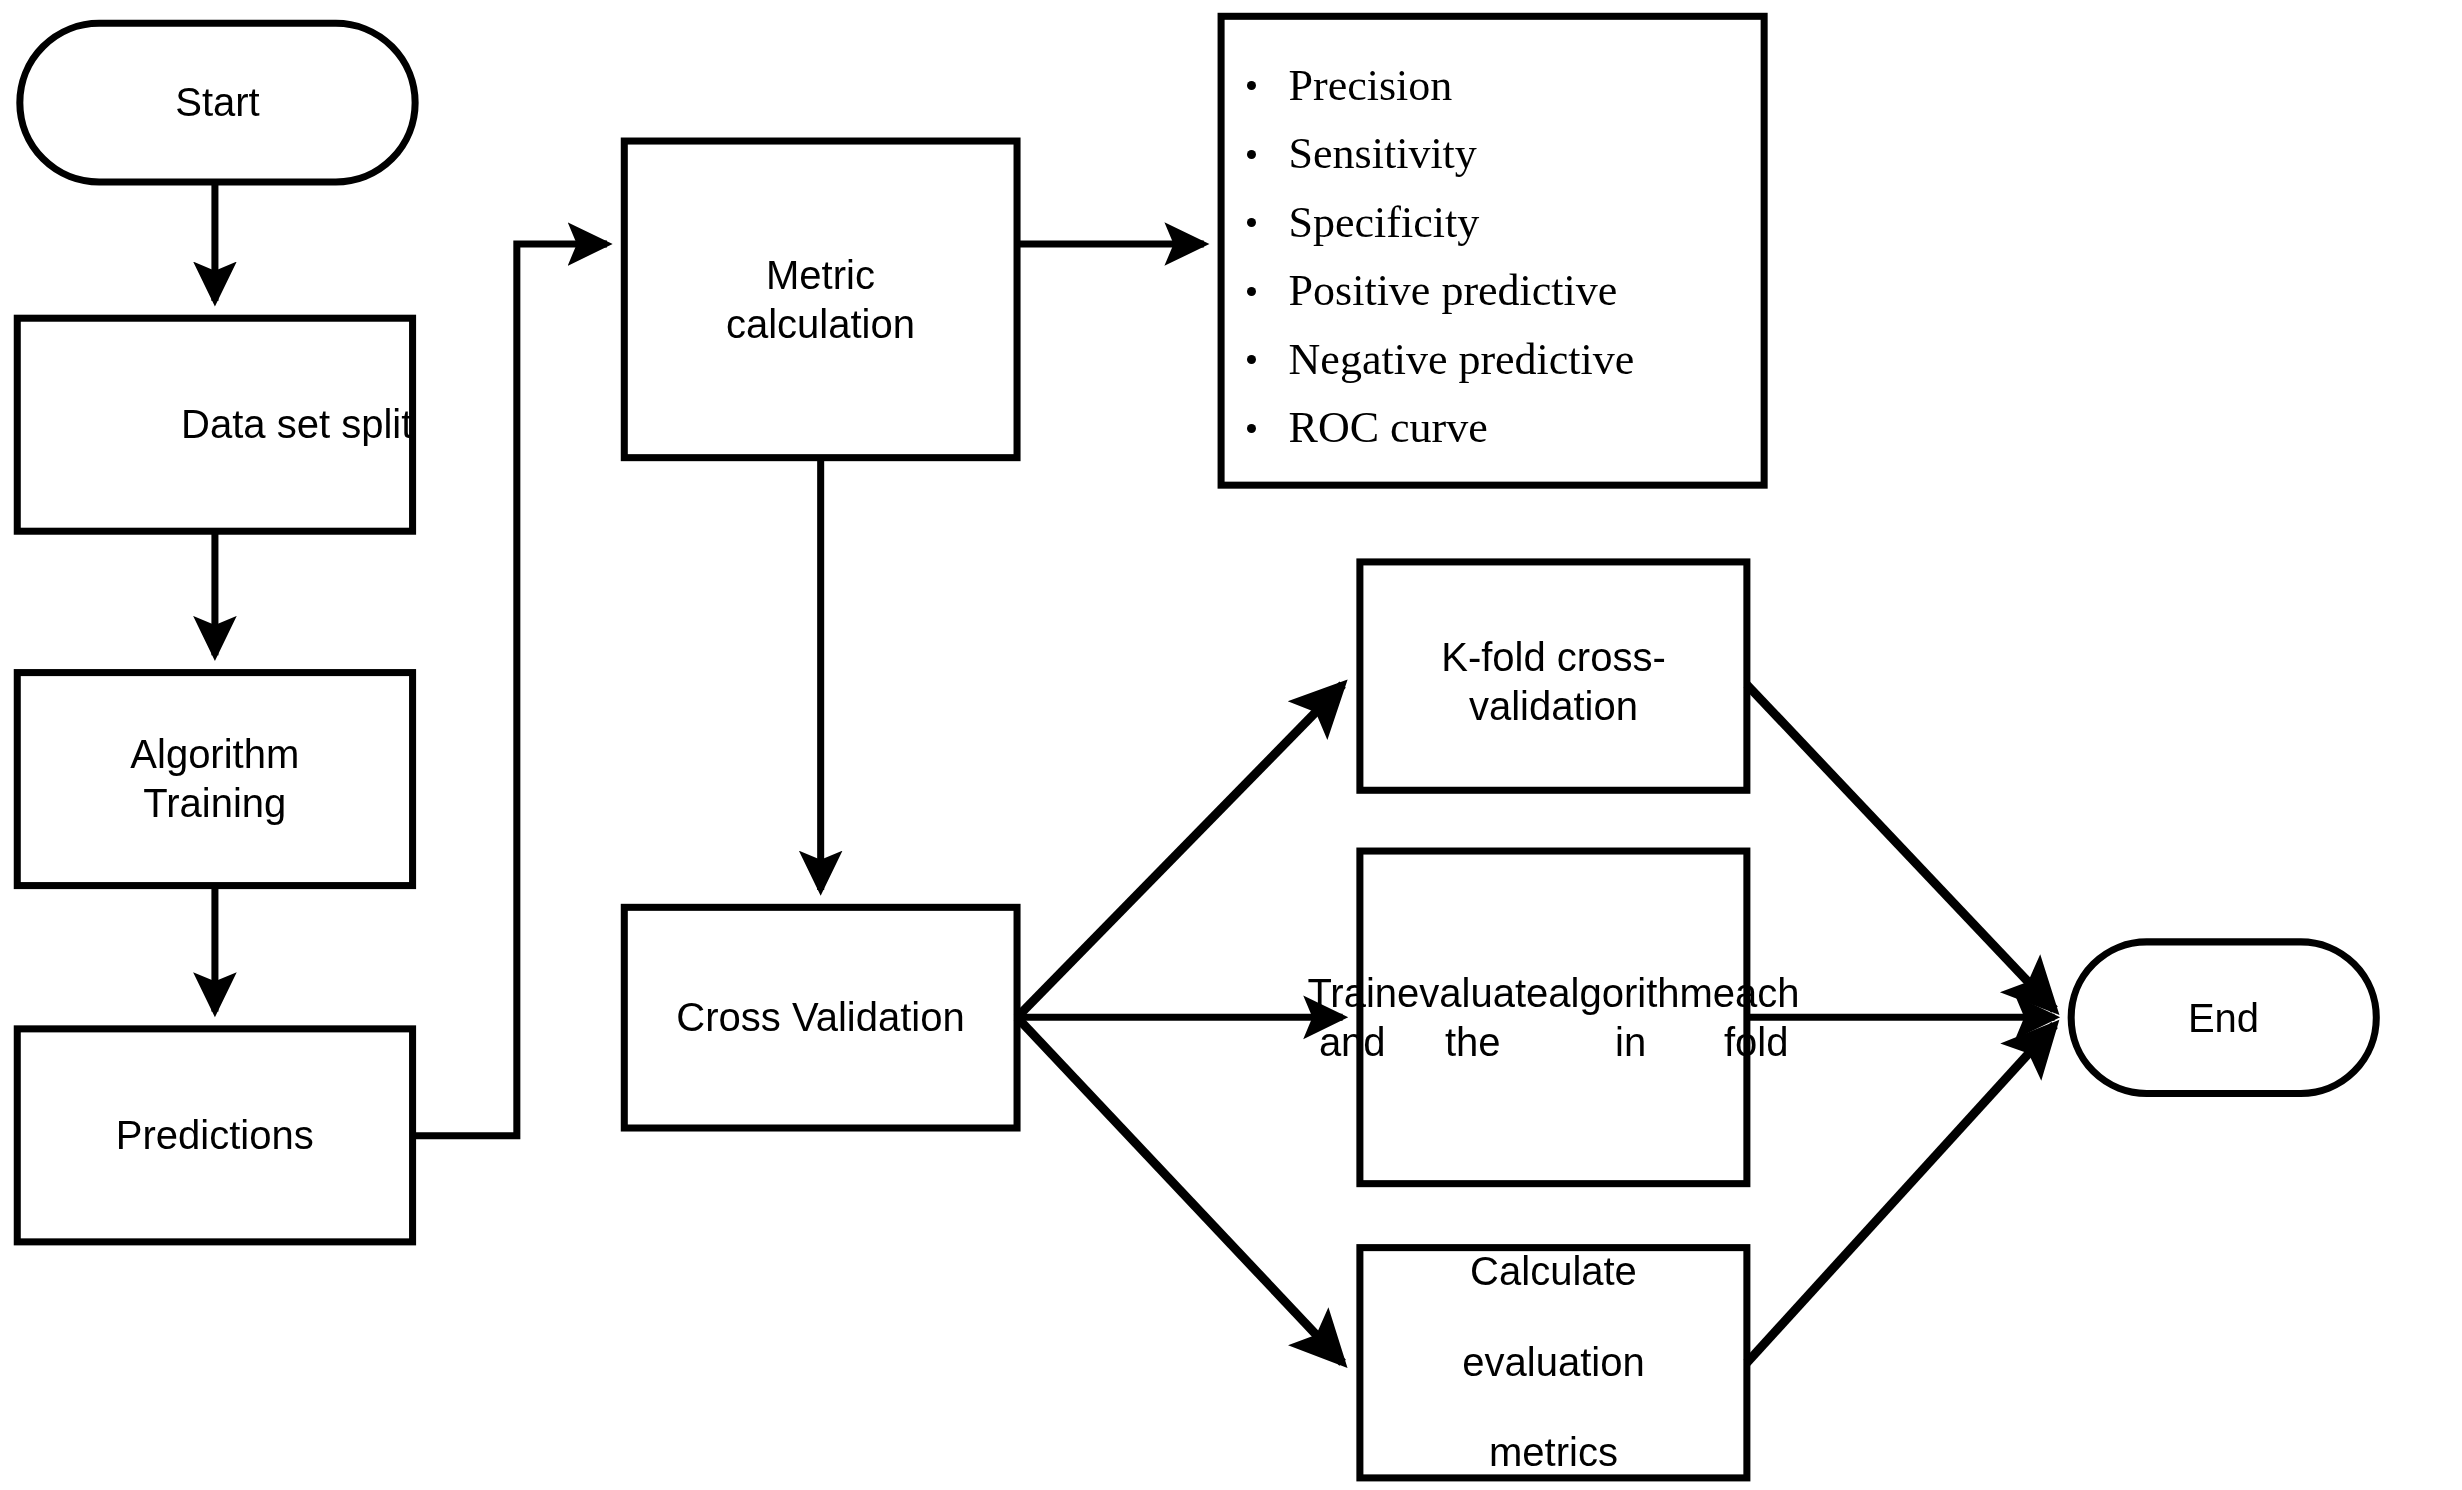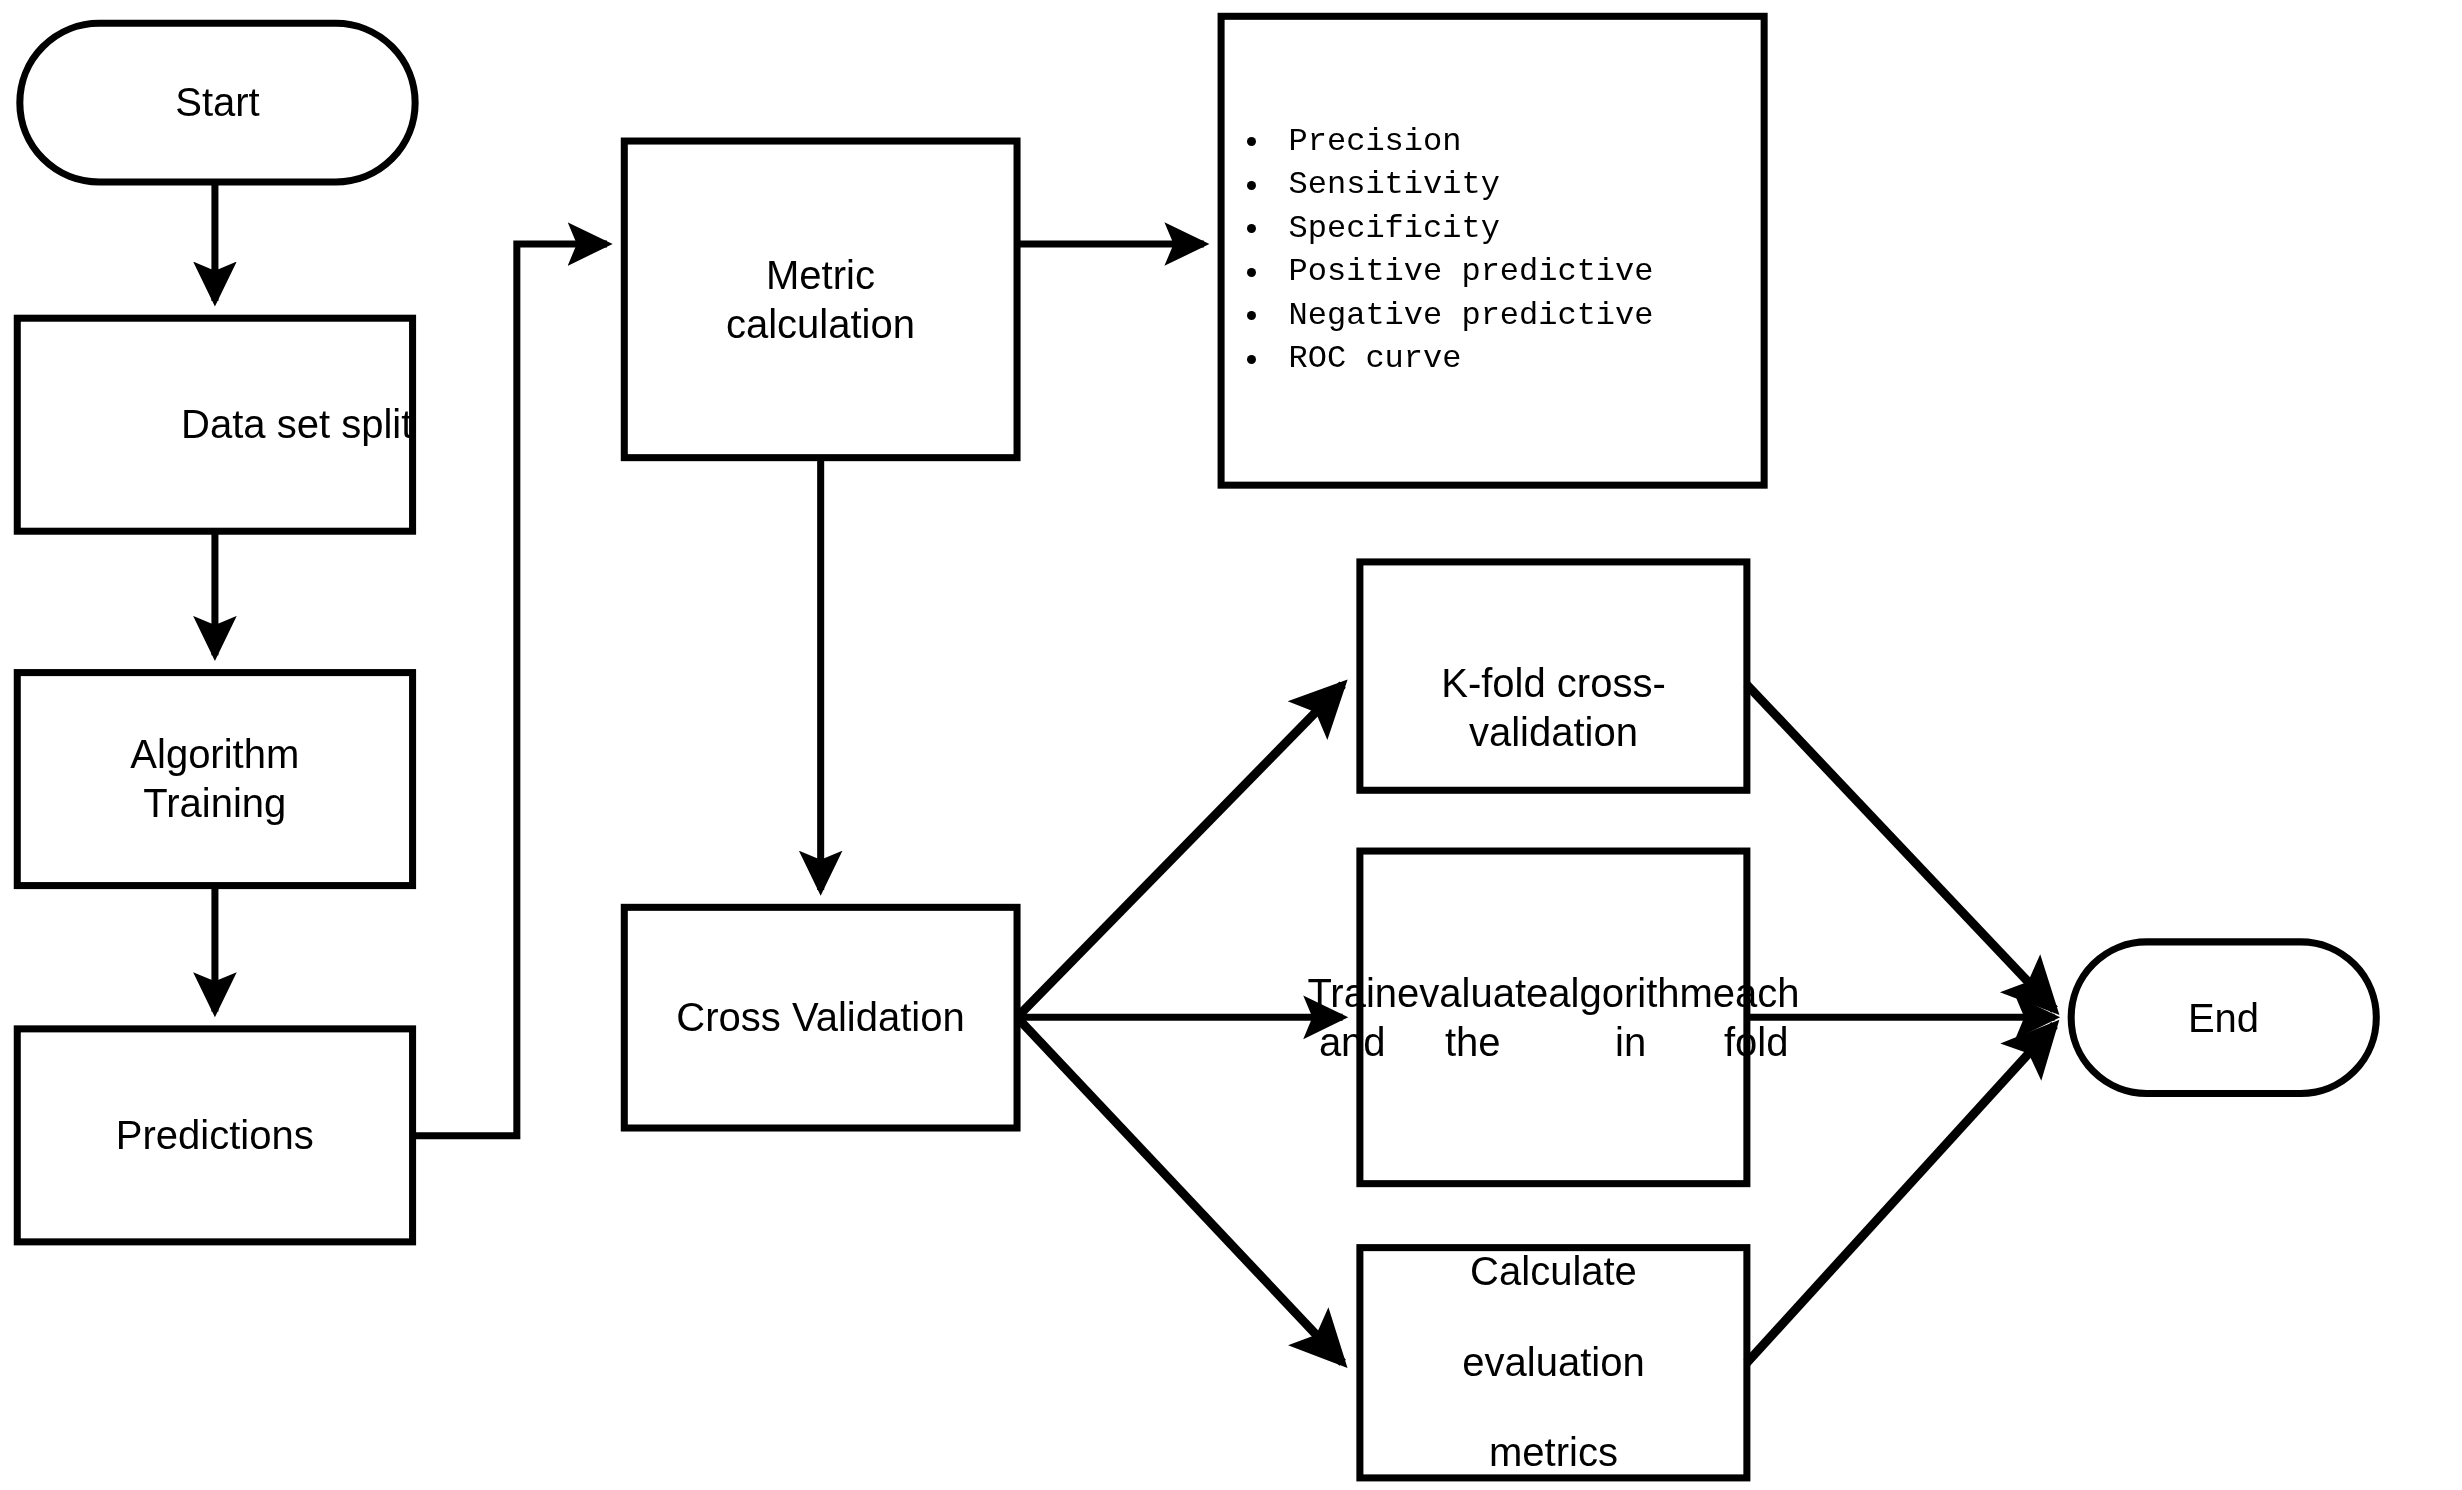--- a/index.html
+++ b/index.html
@@ -62,25 +62,26 @@
     position: absolute;
     display: flex;
     flex-direction: column;
     justify-content: center;
     box-sizing: border-box;
     padding-left: 25.6px;
   }
   .metric-item {
     display: flex;
     align-items: center;
-    font-family: Liberation Mono, monospace;
-    font-size: 32px;
+    font-family: Liberation Serif, serif;
+    font-size: 44px;
     color: #000000;
     line-height: 1.0;
     padding: 5.8px 0;
+    margin-top: 13px;
   }
   .metric-bullet {
     display: inline-block;
     width: 9px;
     height: 9px;
     border-radius: 50%;
     background: #000000;
     margin-right: 33px;
     flex: 0 0 auto;
   }
@@ -190,21 +191,21 @@
     <div class="metric-item">
       <span class="metric-bullet"></span>
       <span>ROC curve</span>
     </div>
   </div>
 
   <div class="node-label" style="left:624px; top:907px; width:393px; height:221px;">
     <span>Cross Validation</span>
   </div>
 
-  <div class="node-label" style="left:1360px; top:594px; width:387px; height:228px; flex-direction:column;">
+  <div class="node-label" style="left:1360px; top:568px; width:387px; height:228px; flex-direction:column;">
     <span>K-fold cross-</span>
     <span>validation</span>
   </div>
 
   <div class="node-label" style="left:1360px; top:851px; width:387px; height:333px; flex-direction:row;">
     <span>Train and</span>
     <span>evaluate the</span>
     <span>algorithm in</span>
     <span>each fold</span>
   </div>

